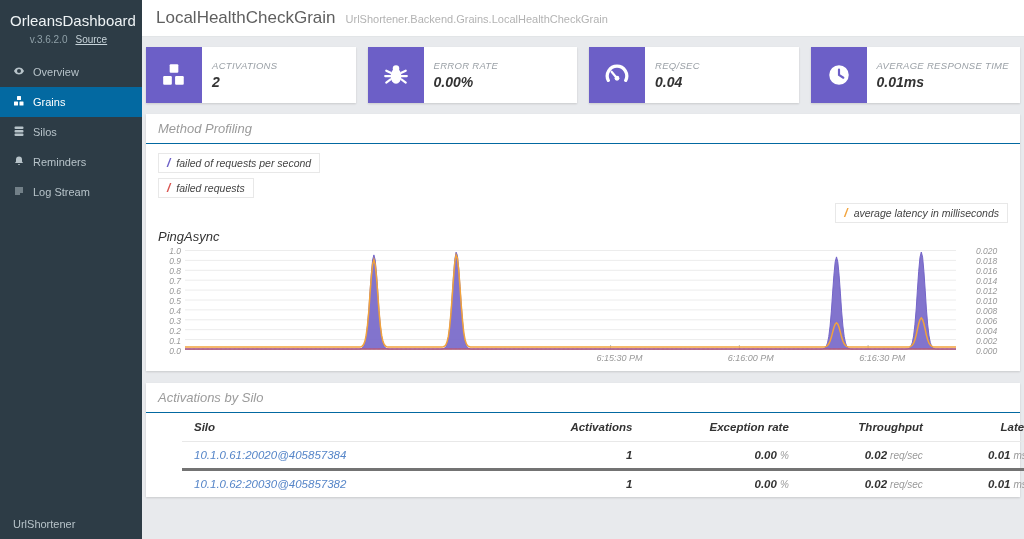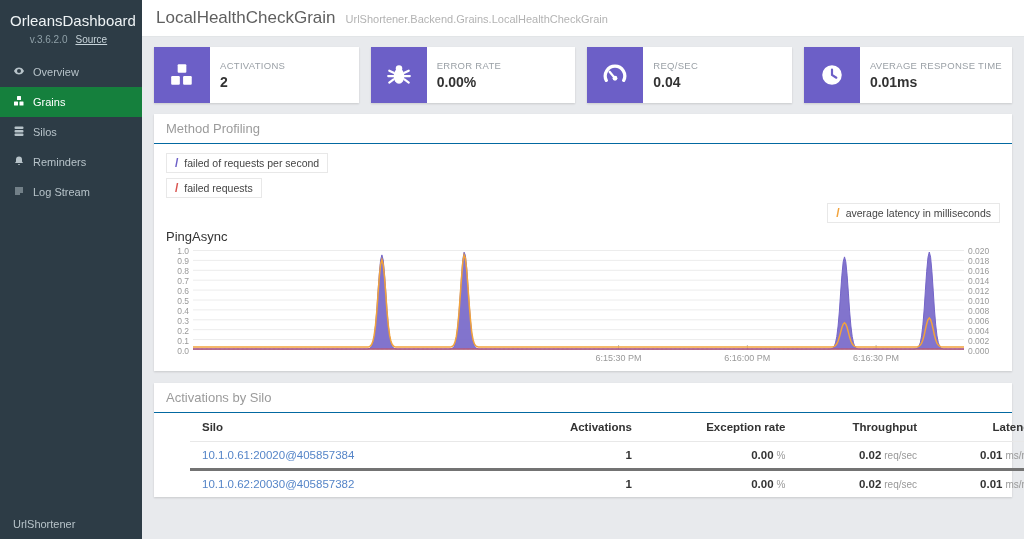--- a/index.html
+++ b/index.html
@@ -20,33 +20,33 @@
     position: relative;
   }
   .brand { color: #eef3f5; font-size: 15px; padding: 12px 10px 3px 10px; }
   .version-row { font-size: 10px; color: #8fa0a8; text-align: center; padding: 2px 5px 12px 0; }
   .source { color: #c8d4da; text-decoration: underline; margin-left: 8px; cursor: pointer; }
   .nav-item {
     display: flex; align-items: center; gap: 8px;
     padding: 8px 13px; font-size: 11px; cursor: pointer; color: #b7c3c9;
   }
   .nav-item svg { width: 12px; height: 12px; flex-shrink: 0; }
-  .nav-item.active { background: #15803d; color: #ffffff; gap: 8px; }
+  .nav-item.active { background: #0369a1; color: #ffffff; gap: 8px; }
   .prefs { position: absolute; bottom: 9px; left: 13px; font-size: 11px; cursor: pointer; }
 
   
   main { flex: 1; display: flex; flex-direction: column; min-width: 0; justify-content: center; }
   .topbar {
     background: #ffffff; padding: 8px 14px;
     display: flex; align-items: baseline; gap: 10px;
     border-bottom: 1px solid #e2e5e7;
   }
   .title { font-size: 17px; color: #5f5f5f; }
   .subtitle { font-size: 11px; color: #b3b3b3; }
-  .content { padding: 10px 12px; flex: 1; overflow: hidden; }
+  .content { padding: 10px 4px; flex: 1; overflow: hidden; font-style: italic; }
 
   
   .cards { display: flex; gap: 12px; margin-bottom: 11px; }
   .card {
     flex: 1; background: #fff; height: 56px;
     display: flex; align-items: stretch;
     box-shadow: 0 1px 2px rgba(0,0,0,0.14);
   }
   .card-icon { width: 56px; background: #6c5fc7; display: flex; align-items: center; justify-content: center; flex-shrink: 0; }
   .card-icon svg { width: 26px; height: 26px; }

